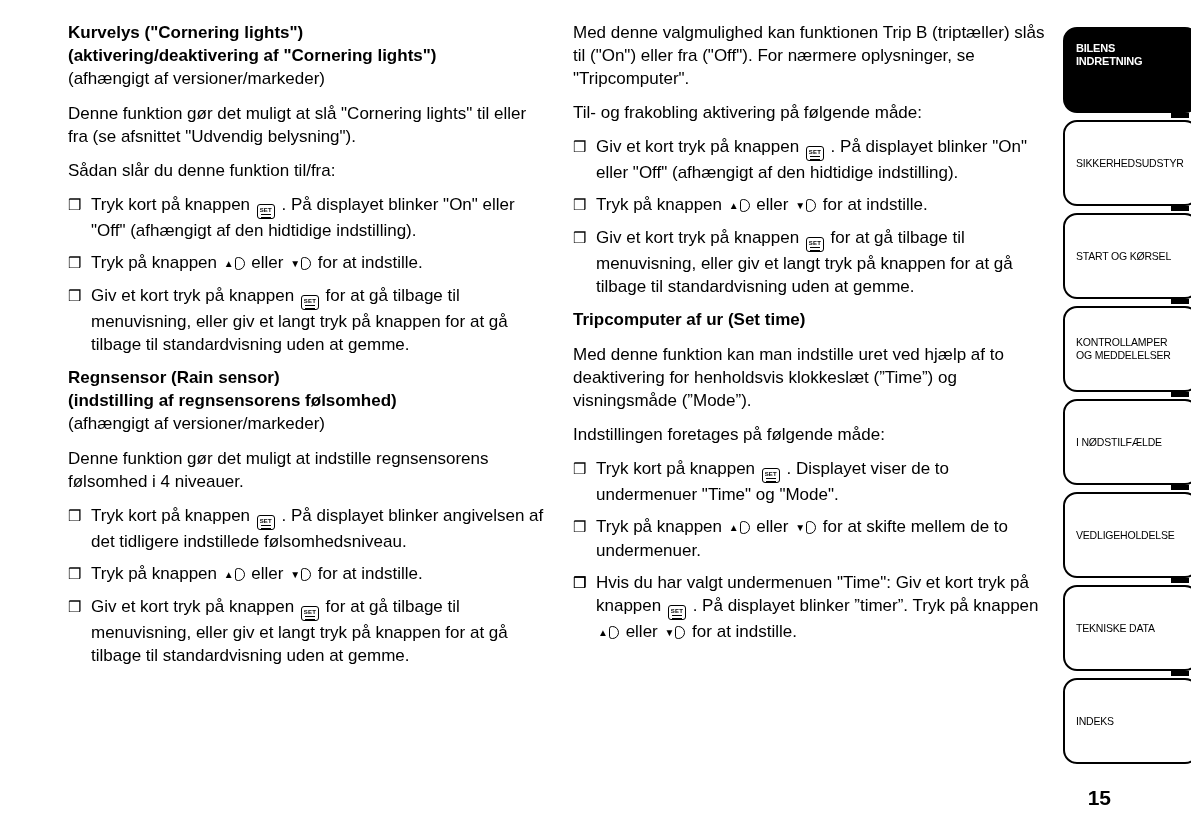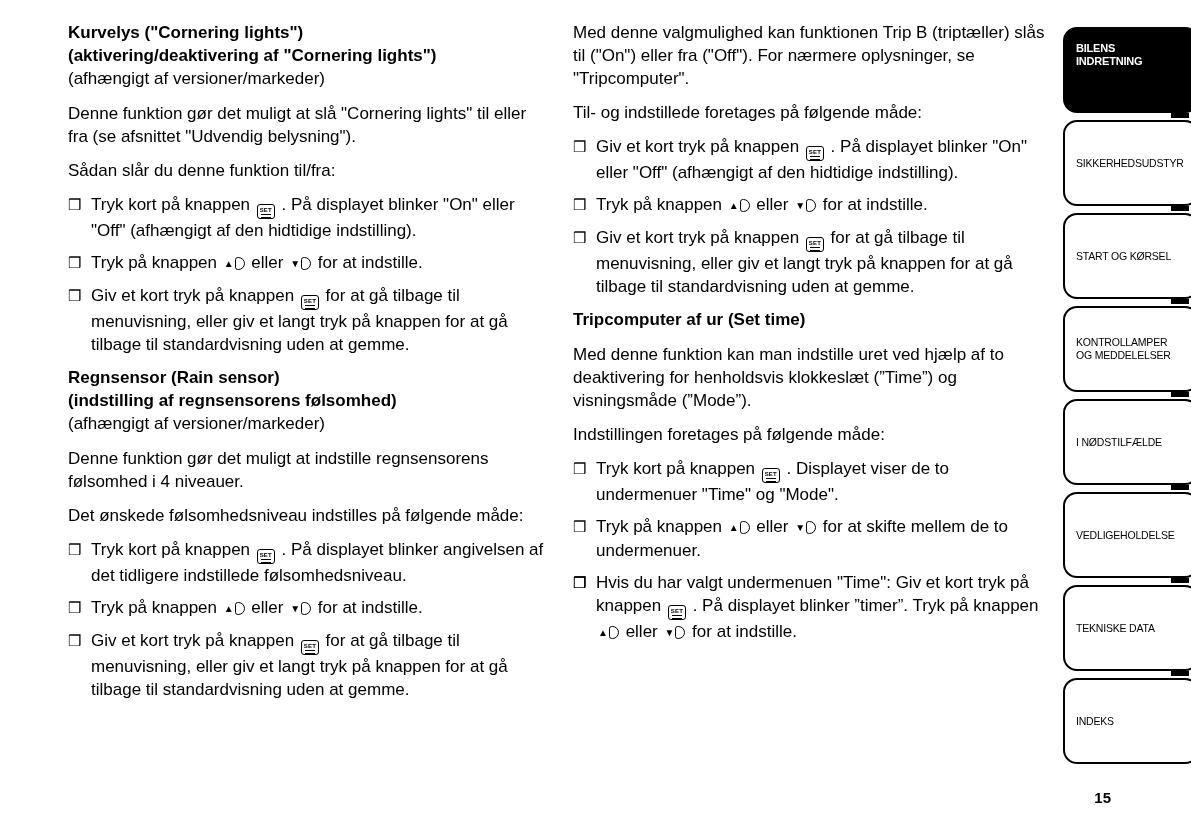--- a/index.html
+++ b/index.html
@@ -46,50 +46,49 @@
     position: relative; height: 86px; margin-bottom: 7px;
     border: 2px solid #000; border-radius: 14px; background: #fff;
     display: flex; flex-direction: column; justify-content: center;
     padding-left: 11px; cursor: pointer;
     font-size: 10.5px; line-height: 13px; letter-spacing: -0.2px;
   }
   .tab .tab-label { white-space: nowrap; }
   .tab.active { background: #000; color: #fff; font-weight: bold; justify-content: flex-start; padding-top: 13px; font-size: 11px; }
   .tick { position: absolute; right: 8px; bottom: -7px; width: 18px; height: 5px; background: #000; }
 
-  .page-number { position: absolute; right: 80px; bottom: 14px; font-size: 15px; font-weight: bold; }
+  .page-number { position: absolute; right: 80px; bottom: 14px; font-size: 21px; font-weight: bold; }
 </style>
 </head>
 <body>
 
 <div>
   <div id="col-left" class="col">
       <section>
         <h3>Kurvelys ("Cornering lights")<br>(aktivering/deaktivering af "Cornering lights")</h3>
         <div class="note">(afhængigt af versioner/markeder)</div>
         <p>Denne funktion gør det muligt at slå "Cornering lights" til eller fra (se afsnittet "Udvendig belysning").</p>
         <p>Sådan slår du denne funktion til/fra:</p>
         <div class="bullet"><span class="marker">❒</span><span class="btext">Tryk kort på knappen <span class="ic-set"><span class="ic-set-label">SET</span><span class="ic-set-lines"></span></span> . På displayet blinker "On" eller "Off" (afhængigt af den hidtidige indstilling).</span></div>
         <div class="bullet"><span class="marker">❒</span><span class="btext">Tryk på knappen <span class="ic-arrow">▲</span><span class="ic-btn"></span> eller <span class="ic-arrow">▼</span><span class="ic-btn"></span> for at indstille.</span></div>
         <div class="bullet"><span class="marker">❒</span><span class="btext">Giv et kort tryk på knappen <span class="ic-set"><span class="ic-set-label">SET</span><span class="ic-set-lines"></span></span> for at gå tilbage til menuvisning, eller giv et langt tryk på knappen for at gå tilbage til standardvisning uden at gemme.</span></div>
       </section>
       <section>
         <h3>Regnsensor (Rain sensor)<br>(indstilling af regnsensorens følsomhed)</h3>
         <div class="note">(afhængigt af versioner/markeder)</div>
         <p>Denne funktion gør det muligt at indstille regnsensorens følsomhed i 4 niveauer.</p>
-        <p>Det ønskede følsomhedsniveau indstilles på følgende måde:</p>
         <div class="bullet"><span class="marker">❒</span><span class="btext">Tryk kort på knappen <span class="ic-set"><span class="ic-set-label">SET</span><span class="ic-set-lines"></span></span> . På displayet blinker angivelsen af det tidligere indstillede følsomhedsniveau.</span></div>
         <div class="bullet"><span class="marker">❒</span><span class="btext">Tryk på knappen <span class="ic-arrow">▲</span><span class="ic-btn"></span> eller <span class="ic-arrow">▼</span><span class="ic-btn"></span> for at indstille.</span></div>
         <div class="bullet"><span class="marker">❒</span><span class="btext">Giv et kort tryk på knappen <span class="ic-set"><span class="ic-set-label">SET</span><span class="ic-set-lines"></span></span> for at gå tilbage til menuvisning, eller giv et langt tryk på knappen for at gå tilbage til standardvisning uden at gemme.</span></div>
       </section>
     </div>
   <div id="col-right" class="col">
       <section>
         <p>Med denne valgmulighed kan funktionen Trip B (triptæller) slås til ("On") eller fra ("Off"). For nærmere oplysninger, se "Tripcomputer".</p>
-        <p>Til- og indstillede foretages på følgende måde:</p>
+        <p>Til- og frakobling aktivering på følgende måde:</p>
         <div class="bullet"><span class="marker">❒</span><span class="btext">Giv et kort tryk på knappen <span class="ic-set"><span class="ic-set-label">SET</span><span class="ic-set-lines"></span></span> . På displayet blinker "On" eller "Off" (afhængigt af den hidtidige indstilling).</span></div>
         <div class="bullet"><span class="marker">❒</span><span class="btext">Tryk på knappen <span class="ic-arrow">▲</span><span class="ic-btn"></span> eller <span class="ic-arrow">▼</span><span class="ic-btn"></span> for at indstille.</span></div>
         <div class="bullet"><span class="marker">❒</span><span class="btext">Giv et kort tryk på knappen <span class="ic-set"><span class="ic-set-label">SET</span><span class="ic-set-lines"></span></span> for at gå tilbage til menuvisning, eller giv et langt tryk på knappen for at gå tilbage til standardvisning uden at gemme.</span></div>
       </section>
       <section>
         <h3 style="margin-bottom: 12px;">Tripcomputer af ur (Set time)</h3>
         <p>Med denne funktion kan man indstille uret ved hjælp af to deaktivering for henholdsvis klokkeslæt (”Time”) og visningsmåde (”Mode”).</p>
         <p>Indstillingen foretages på følgende måde:</p>
         <div class="bullet"><span class="marker">❒</span><span class="btext">Tryk kort på knappen <span class="ic-set"><span class="ic-set-label">SET</span><span class="ic-set-lines"></span></span> . Displayet viser de to undermenuer "Time" og "Mode".</span></div>
         <div class="bullet"><span class="marker">❒</span><span class="btext">Tryk på knappen <span class="ic-arrow">▲</span><span class="ic-btn"></span> eller <span class="ic-arrow">▼</span><span class="ic-btn"></span> for at skifte mellem de to undermenuer.</span></div>

